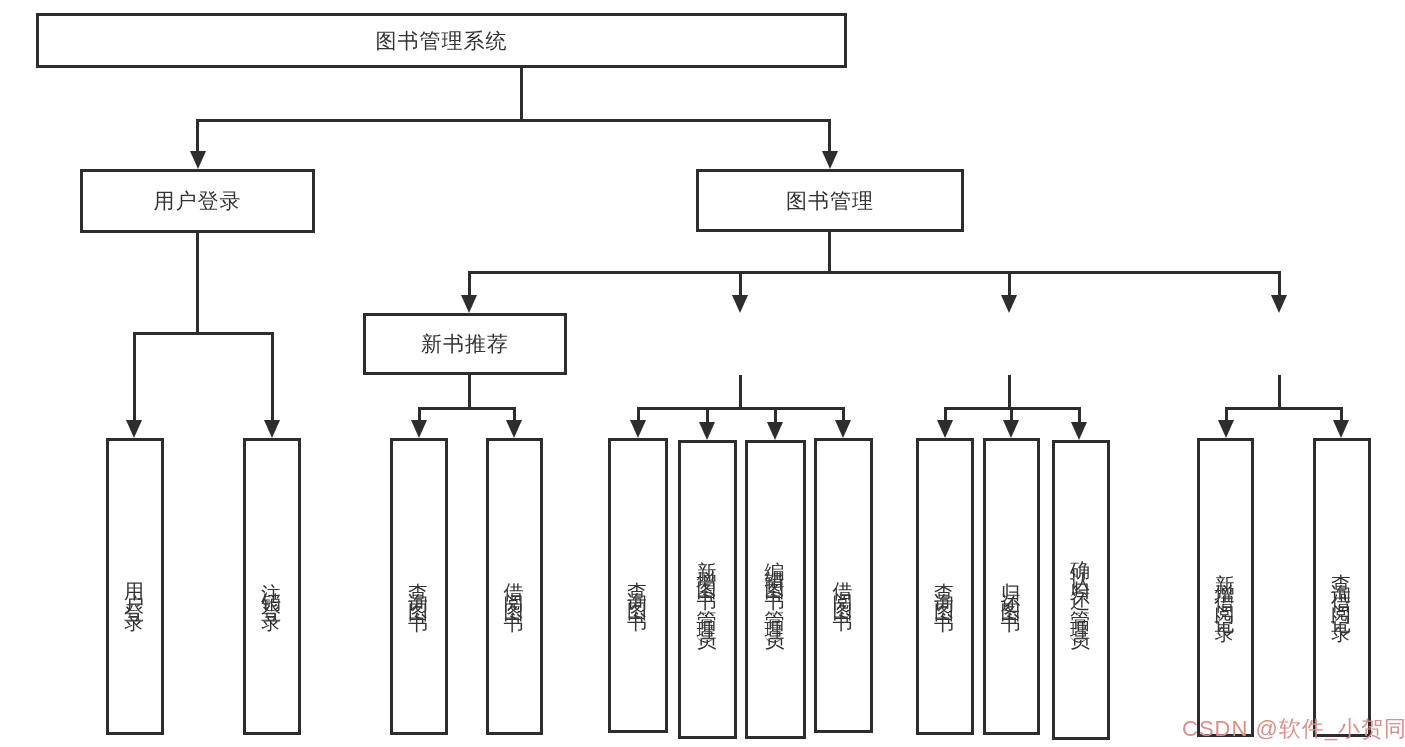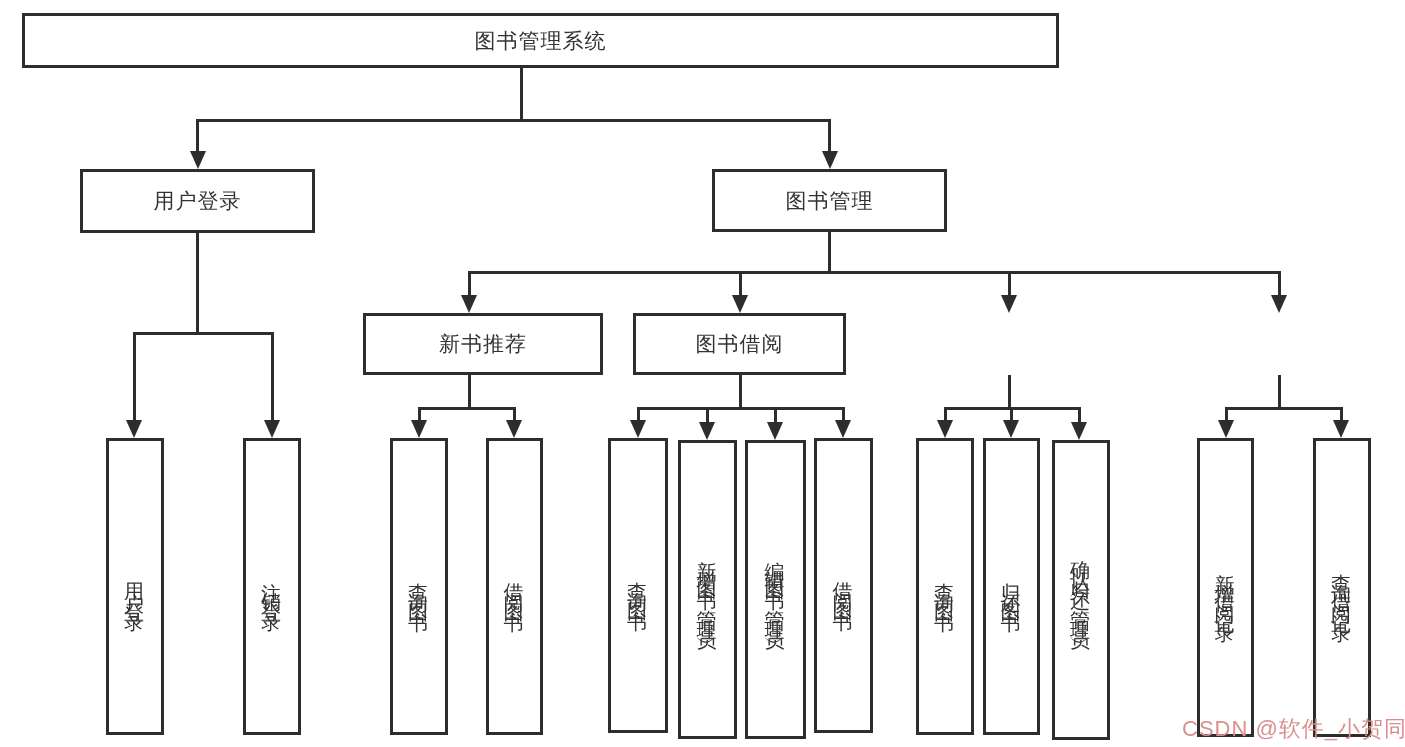--- a/index.html
+++ b/index.html
@@ -30,35 +30,35 @@
   .watermark{
     position:absolute;left:1182px;top:714px;z-index:10;
     font-size:22px;letter-spacing:1px;color:#d9908c;white-space:nowrap;
   }
 </style>
 </head>
 <body>
 
 <div class="canvas">
 
-  <div class="hbox" style="left:22px;top:13px;width:1037px;height:55px">
+  <div class="hbox" style="left:36px;top:13px;width:811px;height:55px">
     <span>图书管理系统</span>
   </div>
 
   <div class="vl" style="left:520px;top:68px;height:52px"></div>
   <div class="hl" style="left:197px;top:119px;width:634px"></div>
   <div class="vl" style="left:196px;top:119px;height:32px"></div>
   <div class="arr" style="left:190px;top:151px"></div>
   <div class="vl" style="left:828px;top:119px;height:32px"></div>
   <div class="arr" style="left:822px;top:151px"></div>
 
   <div class="hbox" style="left:80px;top:169px;width:235px;height:64px">
     <span>用户登录</span>
   </div>
-  <div class="hbox" style="left:712px;top:169px;width:235px;height:63px">
+  <div class="hbox" style="left:696px;top:169px;width:268px;height:63px">
     <span>图书管理</span>
   </div>
 
   <div class="vl" style="left:196px;top:233px;height:101px"></div>
   <div class="hl" style="left:133px;top:332px;width:141px"></div>
   <div class="vl" style="left:133px;top:332px;height:88px"></div>
   <div class="arr" style="left:126px;top:420px"></div>
   <div class="vl" style="left:271px;top:332px;height:88px"></div>
   <div class="arr" style="left:264px;top:420px"></div>
 
@@ -66,25 +66,22 @@
   <div class="hl" style="left:468px;top:271px;width:813px"></div>
   <div class="vl" style="left:468px;top:271px;height:25px"></div>
   <div class="arr" style="left:461px;top:295px"></div>
   <div class="vl" style="left:739px;top:271px;height:25px"></div>
   <div class="arr" style="left:732px;top:295px"></div>
   <div class="vl" style="left:1008px;top:271px;height:25px"></div>
   <div class="arr" style="left:1001px;top:295px"></div>
   <div class="vl" style="left:1278px;top:271px;height:25px"></div>
   <div class="arr" style="left:1271px;top:295px"></div>
 
-  <div class="hbox" style="left:363px;top:313px;width:240px;height:62px">
+  <div class="hbox" style="left:363px;top:313px;width:204px;height:62px">
     <span>新书推荐</span>
-  </div>
-  <div class="hbox" style="left:633px;top:313px;width:213px;height:62px">
-    <span>图书借阅</span>
   </div>
 
   <div class="vl" style="left:468px;top:375px;height:34px"></div>
   <div class="hl" style="left:418px;top:407px;width:97px"></div>
   <div class="vl" style="left:418px;top:407px;height:14px"></div>
   <div class="arr" style="left:411px;top:420px"></div>
   <div class="vl" style="left:513px;top:407px;height:14px"></div>
   <div class="arr" style="left:506px;top:420px"></div>
 
   <div class="vl" style="left:739px;top:375px;height:34px"></div>

